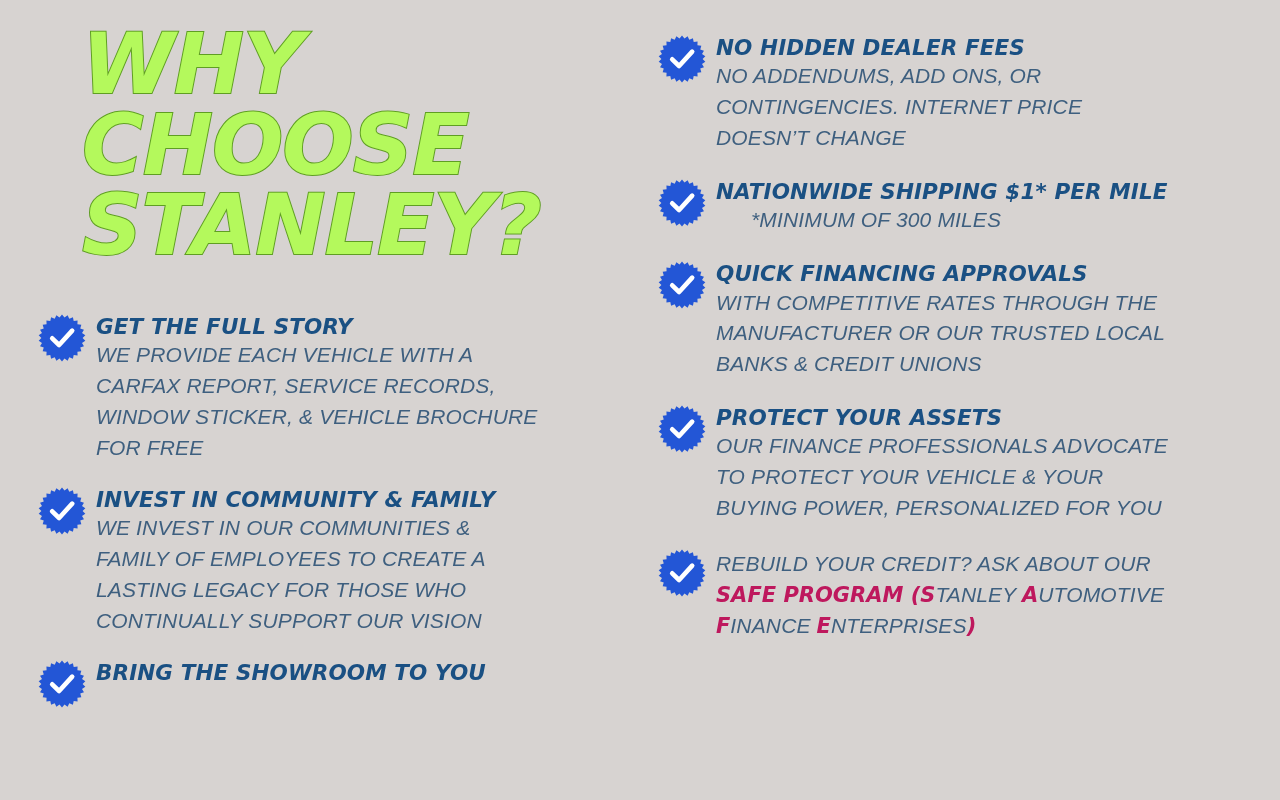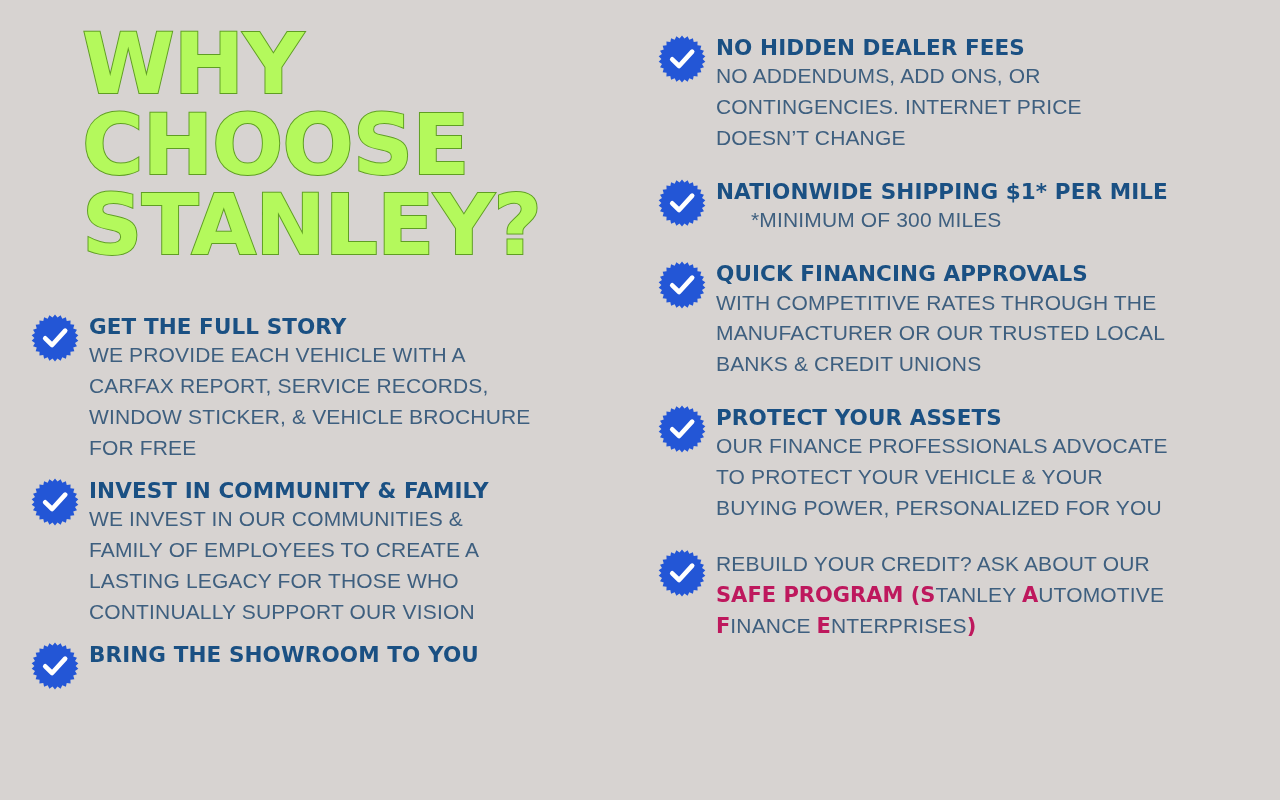--- a/index.html
+++ b/index.html
@@ -12,20 +12,21 @@
     background: #d7d3d1;
     font-family: "Liberation Sans", sans-serif;
     overflow: hidden;
   }
 
   #page {
     position: relative;
     width: 1048px;
     height: 800px;
     background: #d7d3d1;
+    font-style: italic;
   }
 
   
   .headline {
     position: absolute;
     left: 82px;
     top: 24px;
     width: 520px;
     font-family: "DejaVu Sans", sans-serif;
     font-weight: 700;
@@ -54,24 +55,24 @@
     width: 640px;
   }
 
   .list {
     position: absolute;
     display: flex;
     flex-direction: column;
     justify-content: center;
   }
   .list-left {
-    left: 31px;
+    left: 38px;
     top: 313px;
     width: 580px;
-    gap: 13px;
+    gap: 22px;
   }
   .list-right {
     left: 18px;
     top: 34px;
     width: 600px;
     gap: 24px;
   }
 
   
   .item {

